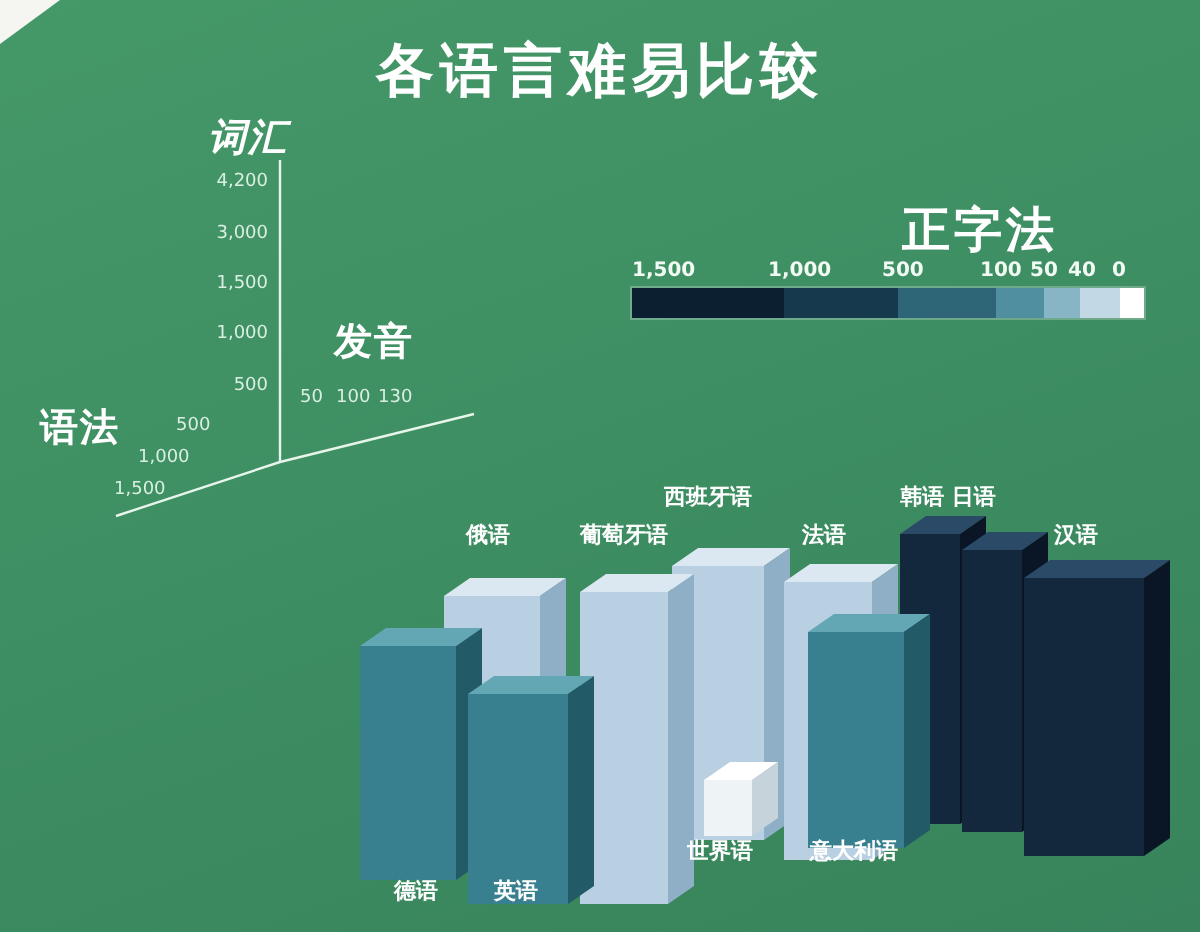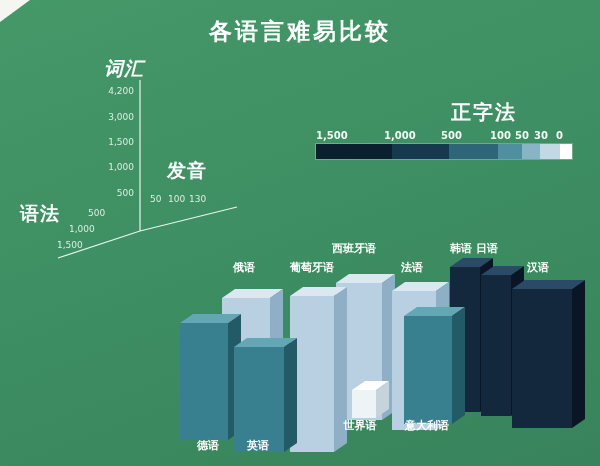--- a/index.html
+++ b/index.html
@@ -7,34 +7,34 @@
     position:relative;width:600px;height:466px;overflow:hidden;
     background:linear-gradient(160deg,#459868 0%,#3e8f63 45%,#38835b 100%);
     font-family:"DejaVu Sans","Liberation Sans",sans-serif;
   }
   .corner{
     position:absolute;top:0;left:0;width:0;height:0;
     border-top:22px solid #f5f5f2;border-right:30px solid transparent;
   }
   .title{
     position:absolute;top:16px;left:0;right:0;text-align:center;
-    color:#ffffff;font-size:23px;font-weight:bold;letter-spacing:3px;
+    color:#ffffff;font-size:29px;font-weight:bold;letter-spacing:3px;
   }
   .axis-label{position:absolute;color:#ffffff;font-weight:bold;font-size:19px;letter-spacing:1px;}
   .lbl-vocab{left:104px;top:56px;font-style:italic;}
   .lbl-pron{left:167px;top:158px;font-family:Liberation Mono, monospace;}
   .lbl-gram{left:20px;top:201px;}
   .tick{position:absolute;color:#d9efe1;font-size:9px;line-height:10px;}
   .vt{left:94px;width:40px;text-align:right;}
   .vt0{top:86px;}.vt1{top:112px;}.vt2{top:137px;}.vt3{top:162px;}.vt4{top:188px;}
   .pt{top:194px;}
   .pt0{left:150px;}.pt1{left:168px;}.pt2{left:189px;}
   .gt0{left:88px;top:208px;}.gt1{left:69px;top:224px;}.gt2{left:57px;top:240px;}
   .axes-svg,.bars-svg{position:absolute;left:0;top:0;width:600px;height:466px;}
-  .legend-title{position:absolute;left:451px;top:99px;color:#ffffff;font-weight:bold;font-size:20px;letter-spacing:2px;}
+  .legend-title{position:absolute;left:451px;top:99px;color:#ffffff;font-weight:bold;font-size:24px;letter-spacing:2px;}
   .lt{position:absolute;top:130px;color:#f2faf4;font-size:10px;font-weight:bold;}
   .lt0{left:316px;}.lt1{left:384px;}.lt2{left:441px;}.lt3{left:490px;}.lt4{left:515px;}.lt5{left:534px;}.lt6{left:556px;}
   .legend-bar{
     position:absolute;left:316px;top:144px;width:256px;height:15px;
     display:flex;outline:1px solid rgba(255,255,255,0.25);
   }
   .legend-bar div{height:100%;}
   .footnote{position:absolute;left:38px;top:358px;color:#ffffff;font-weight:bold;font-size:18px;letter-spacing:1px;}
   .bars-svg text{
     fill:#ffffff;font-size:11px;font-weight:bold;text-anchor:middle;
@@ -73,21 +73,21 @@
   <span class="tick gt0">500</span>
   <span class="tick gt1">1,000</span>
   <span class="tick gt2">1,500</span>
 
   <div class="legend-title">正字法</div>
   <span class="lt lt0">1,500</span>
   <span class="lt lt1">1,000</span>
   <span class="lt lt2">500</span>
   <span class="lt lt3">100</span>
   <span class="lt lt4">50</span>
-  <span class="lt lt5">30</span>
+  <span class="lt lt5">40</span>
   <span class="lt lt6">0</span>
   <div class="legend-bar" id="legend-bar">
       <div style="width: 76px; background: rgb(12, 31, 48);"></div>
       <div style="width: 57px; background: rgb(22, 57, 78);"></div>
       <div style="width: 49px; background: rgb(46, 102, 119);"></div>
       <div style="width: 24px; background: rgb(79, 143, 160);"></div>
       <div style="width: 18px; background: rgb(135, 181, 198);"></div>
       <div style="width: 20px; background: rgb(194, 216, 228);"></div>
       <div style="width: 12px; background: rgb(255, 255, 255);"></div>
     </div>

